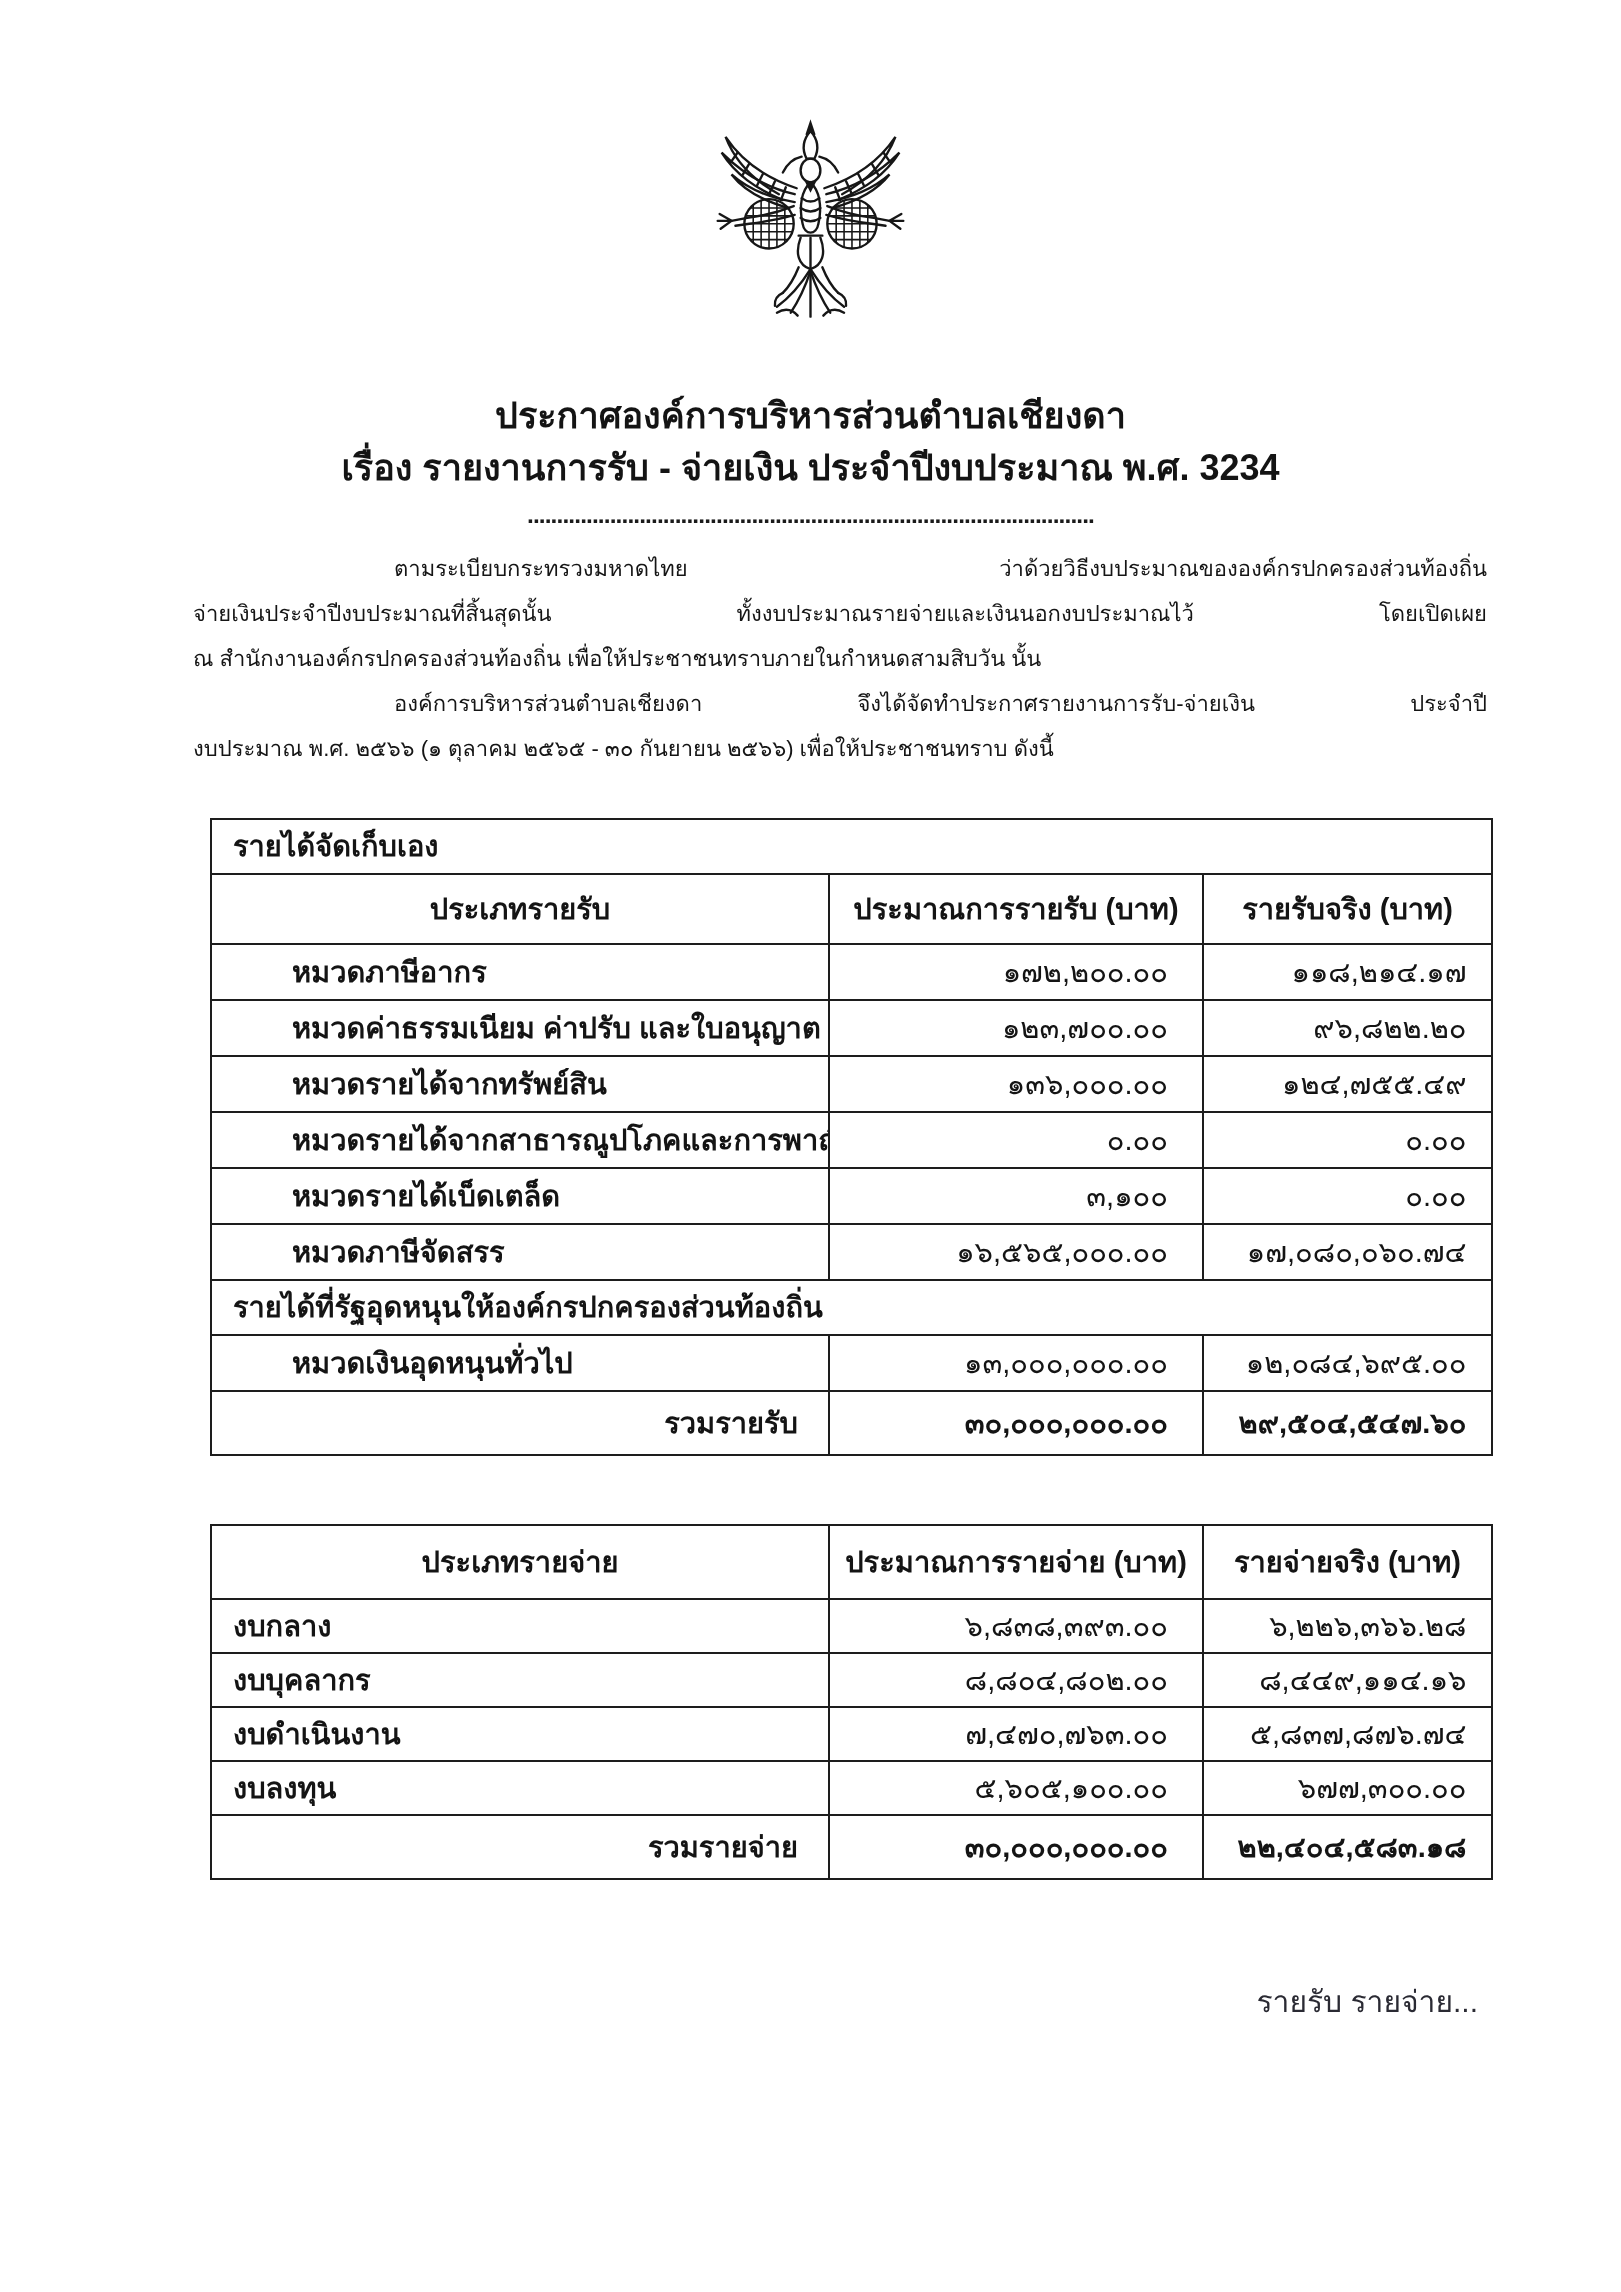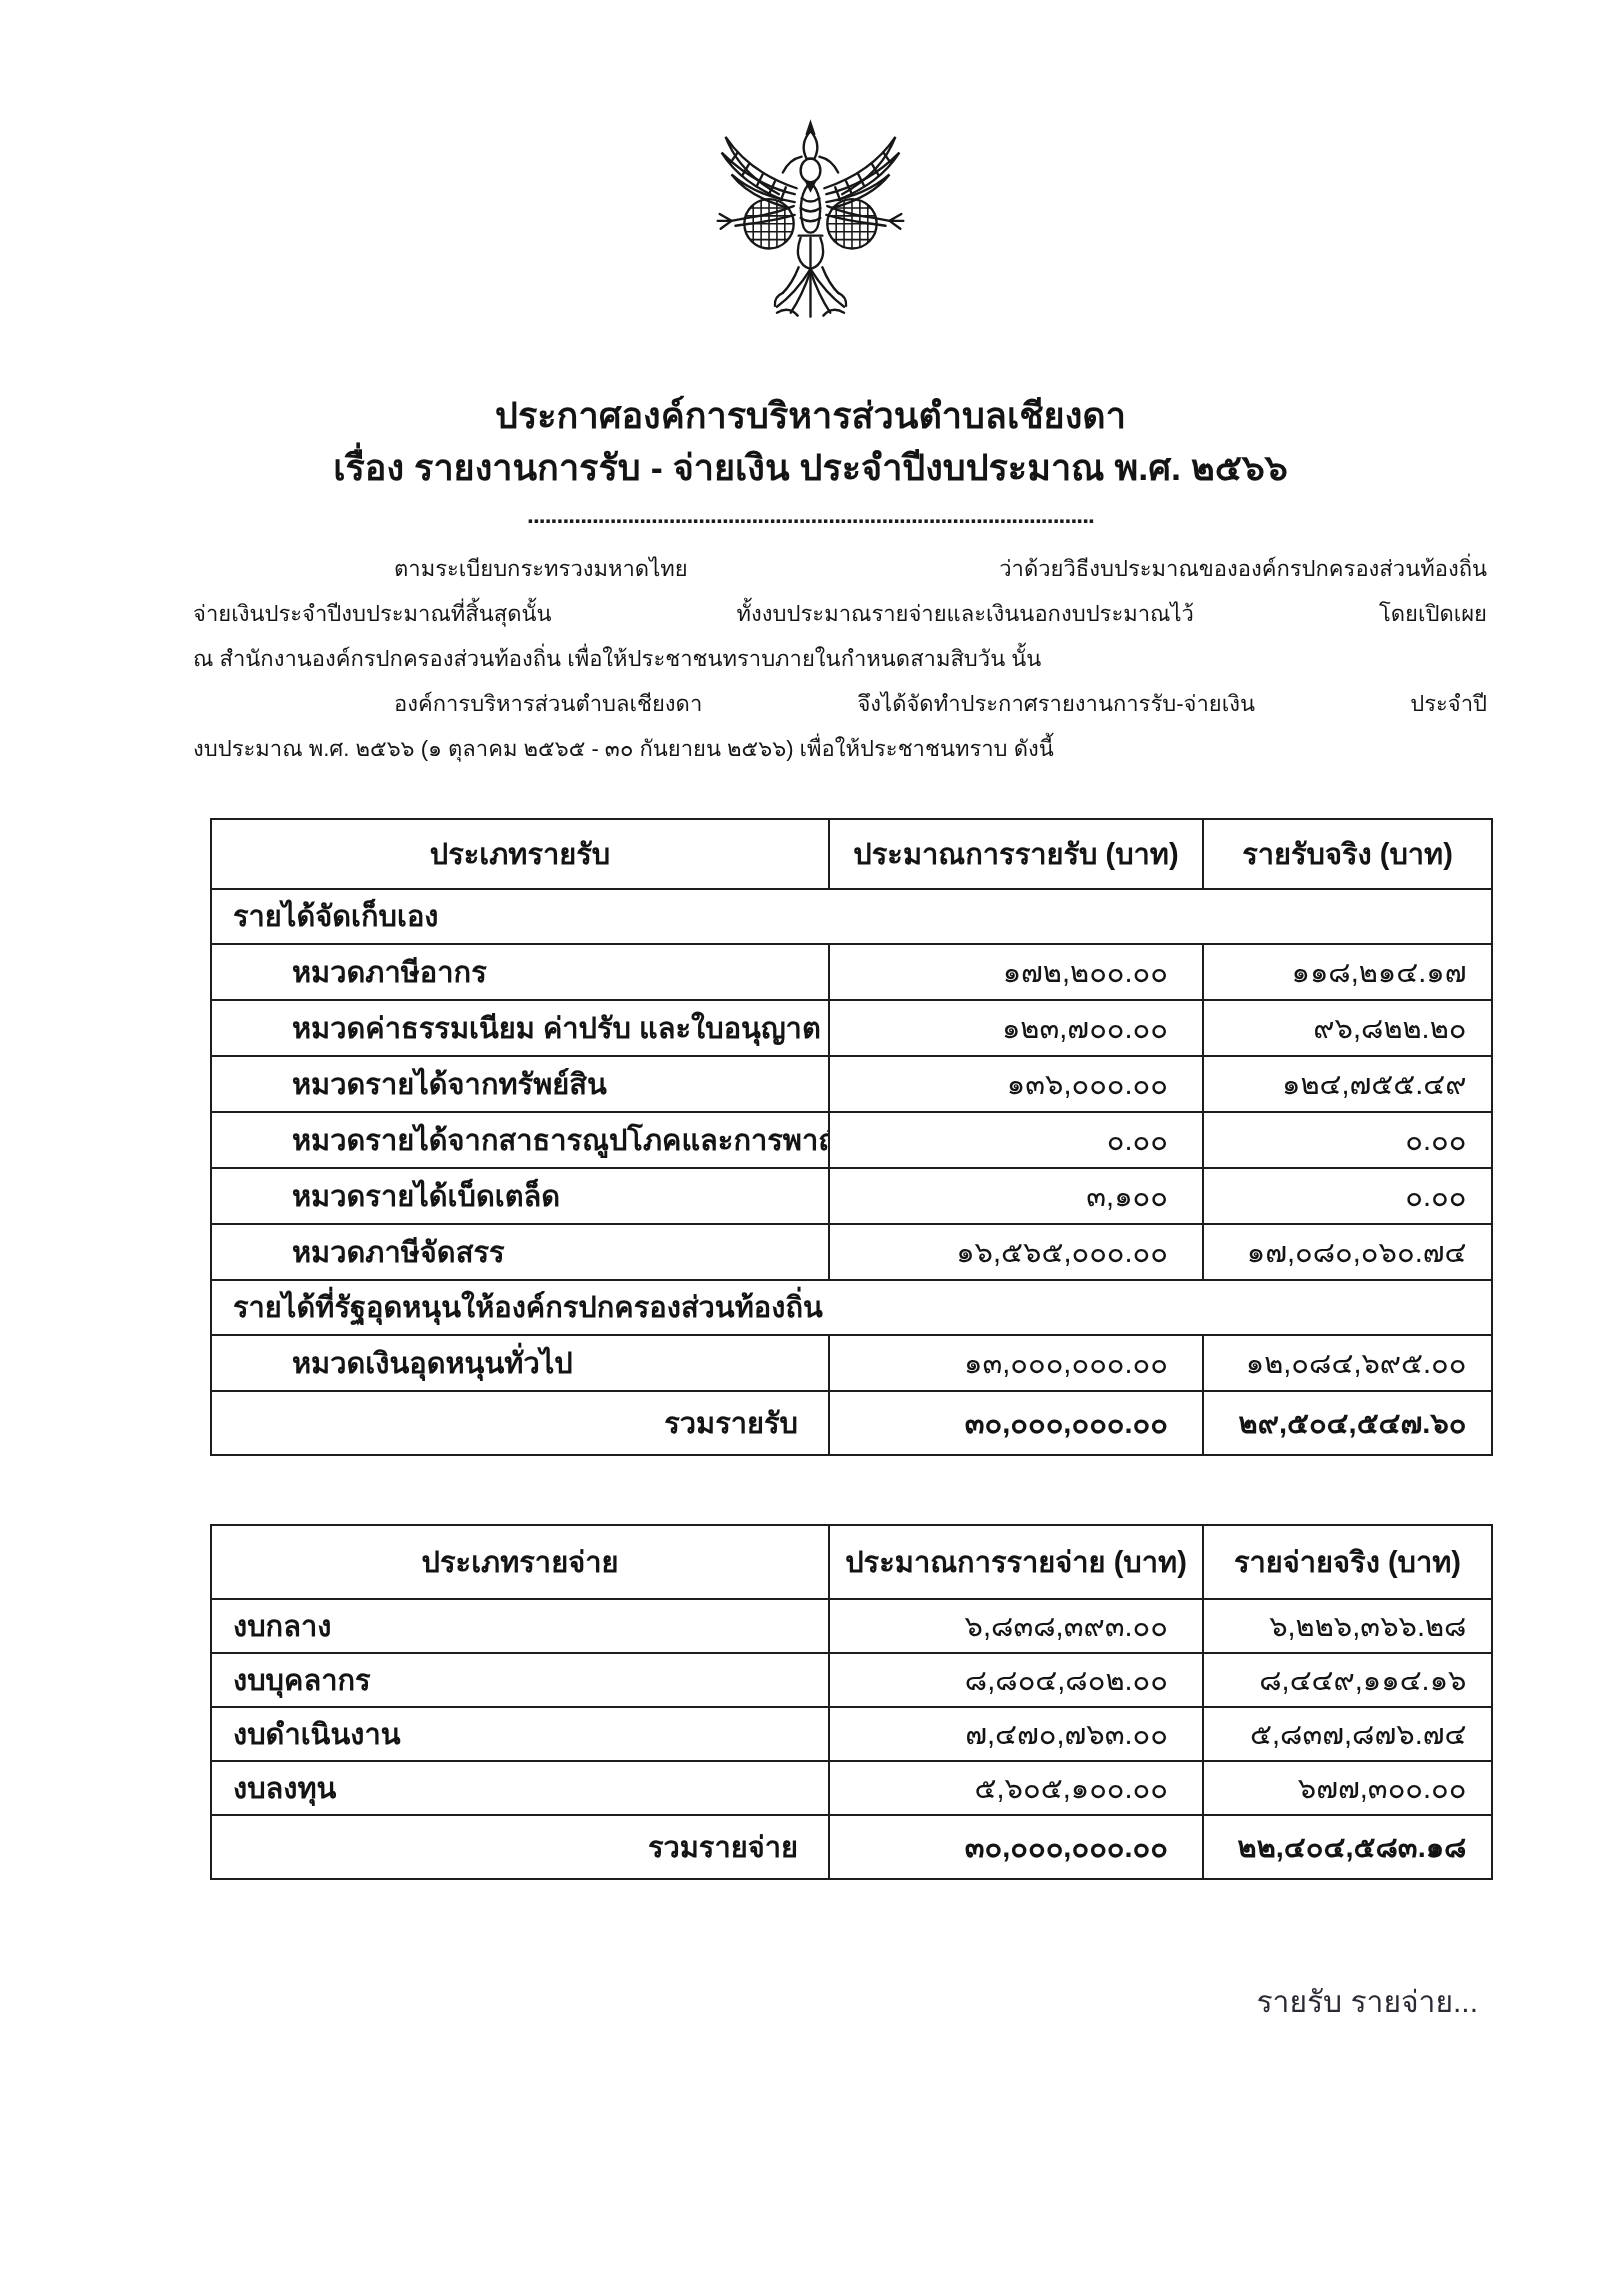--- a/index.html
+++ b/index.html
@@ -110,47 +110,47 @@
         <path d="M120,154 V200"></path>
         <path d="M120,154 C126,172 132,184 140,196"></path>
         <path d="M120,152 C130,168 140,180 154,190"></path>
         <path d="M86,196 q12,-7 21,3 M154,196 q-12,-7 -21,3"></path>
       </g>
     </svg>
   </div>
 
   <div class="title-block">
     <div class="title-line">ประกาศองค์การบริหารส่วนตำบลเชียงดา</div>
-    <div class="title-line">เรื่อง รายงานการรับ - จ่ายเงิน ประจำปีงบประมาณ พ.ศ. ๒๕๖๖</div>
+    <div class="title-line">เรื่อง รายงานการรับ - จ่ายเงิน ประจำปีงบประมาณ พ.ศ. 3234</div>
   </div>
 
   <div class="divider">................................................................................................</div>
 
   <div class="body-block">
     <div class="body-line jst ind">ตามระเบียบกระทรวงมหาดไทย ว่าด้วยวิธีงบประมาณขององค์กรปกครองส่วนท้องถิ่น</div>
     <div class="body-line jst">จ่ายเงินประจำปีงบประมาณที่สิ้นสุดนั้น ทั้งงบประมาณรายจ่ายและเงินนอกงบประมาณไว้ โดยเปิดเผย</div>
     <div class="body-line">ณ สำนักงานองค์กรปกครองส่วนท้องถิ่น เพื่อให้ประชาชนทราบภายในกำหนดสามสิบวัน นั้น</div>
     <div class="body-line jst ind">องค์การบริหารส่วนตำบลเชียงดา จึงได้จัดทำประกาศรายงานการรับ-จ่ายเงิน ประจำปี</div>
     <div class="body-line">งบประมาณ พ.ศ. ๒๕๖๖ (๑ ตุลาคม ๒๕๖๕ - ๓๐ กันยายน ๒๕๖๖) เพื่อให้ประชาชนทราบ ดังนี้</div>
   </div>
 
   <table class="doc-tbl t1">
     <colgroup>
         <col style="width:618px">
         <col style="width:374px">
         <col style="width:289px">
       </colgroup>
     <tbody>
         <tr>
+      <td class="sec" colspan="3">รายได้จัดเก็บเอง</td>
+    </tr>
+    <tr>
       <th class="hdr">ประเภทรายรับ</th>
       <th class="hdr">ประมาณการรายรับ (บาท)</th>
       <th class="hdr">รายรับจริง (บาท)</th>
-    </tr>
-    <tr>
-      <td class="sec" colspan="3">รายได้จัดเก็บเอง</td>
     </tr>
     <tr>
       <td class="lbl">หมวดภาษีอากร</td>
       <td class="num">๑๗๒,๒๐๐.๐๐</td>
       <td class="num2">๑๑๘,๒๑๔.๑๗</td>
     </tr>
     <tr>
       <td class="lbl">หมวดค่าธรรมเนียม ค่าปรับ และใบอนุญาต</td>
       <td class="num">๑๒๓,๗๐๐.๐๐</td>
       <td class="num2">๙๖,๘๒๒.๒๐</td>

